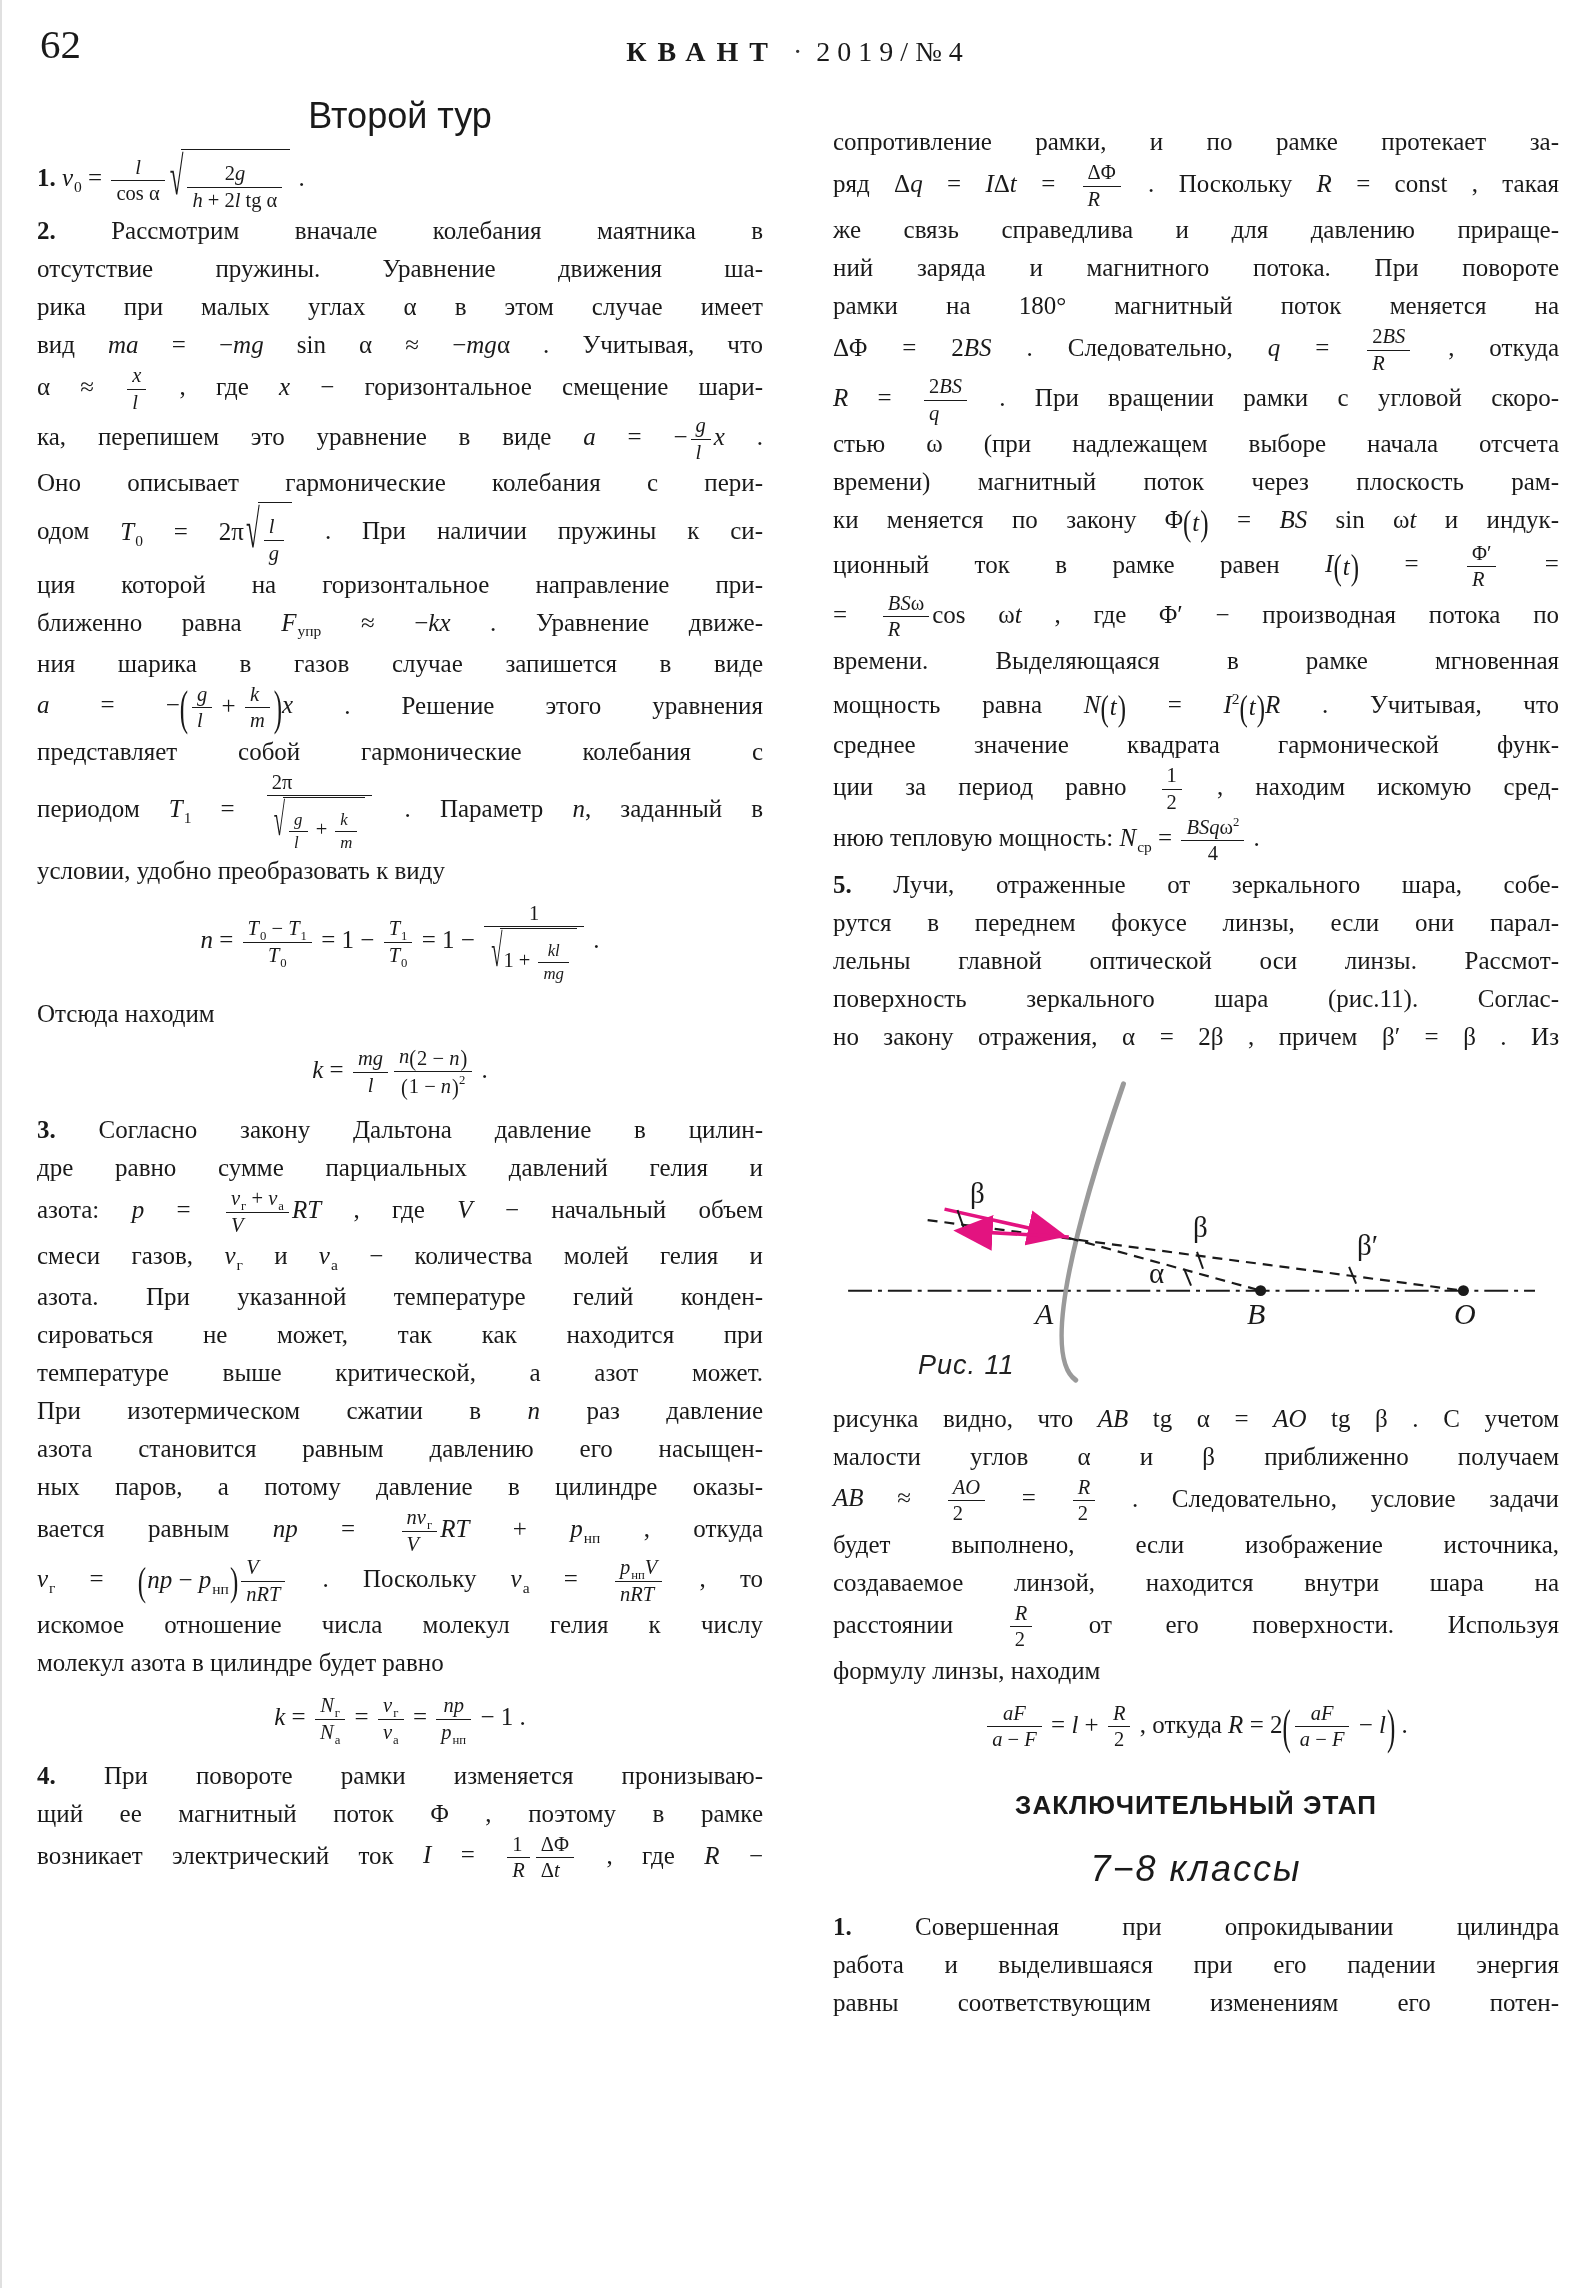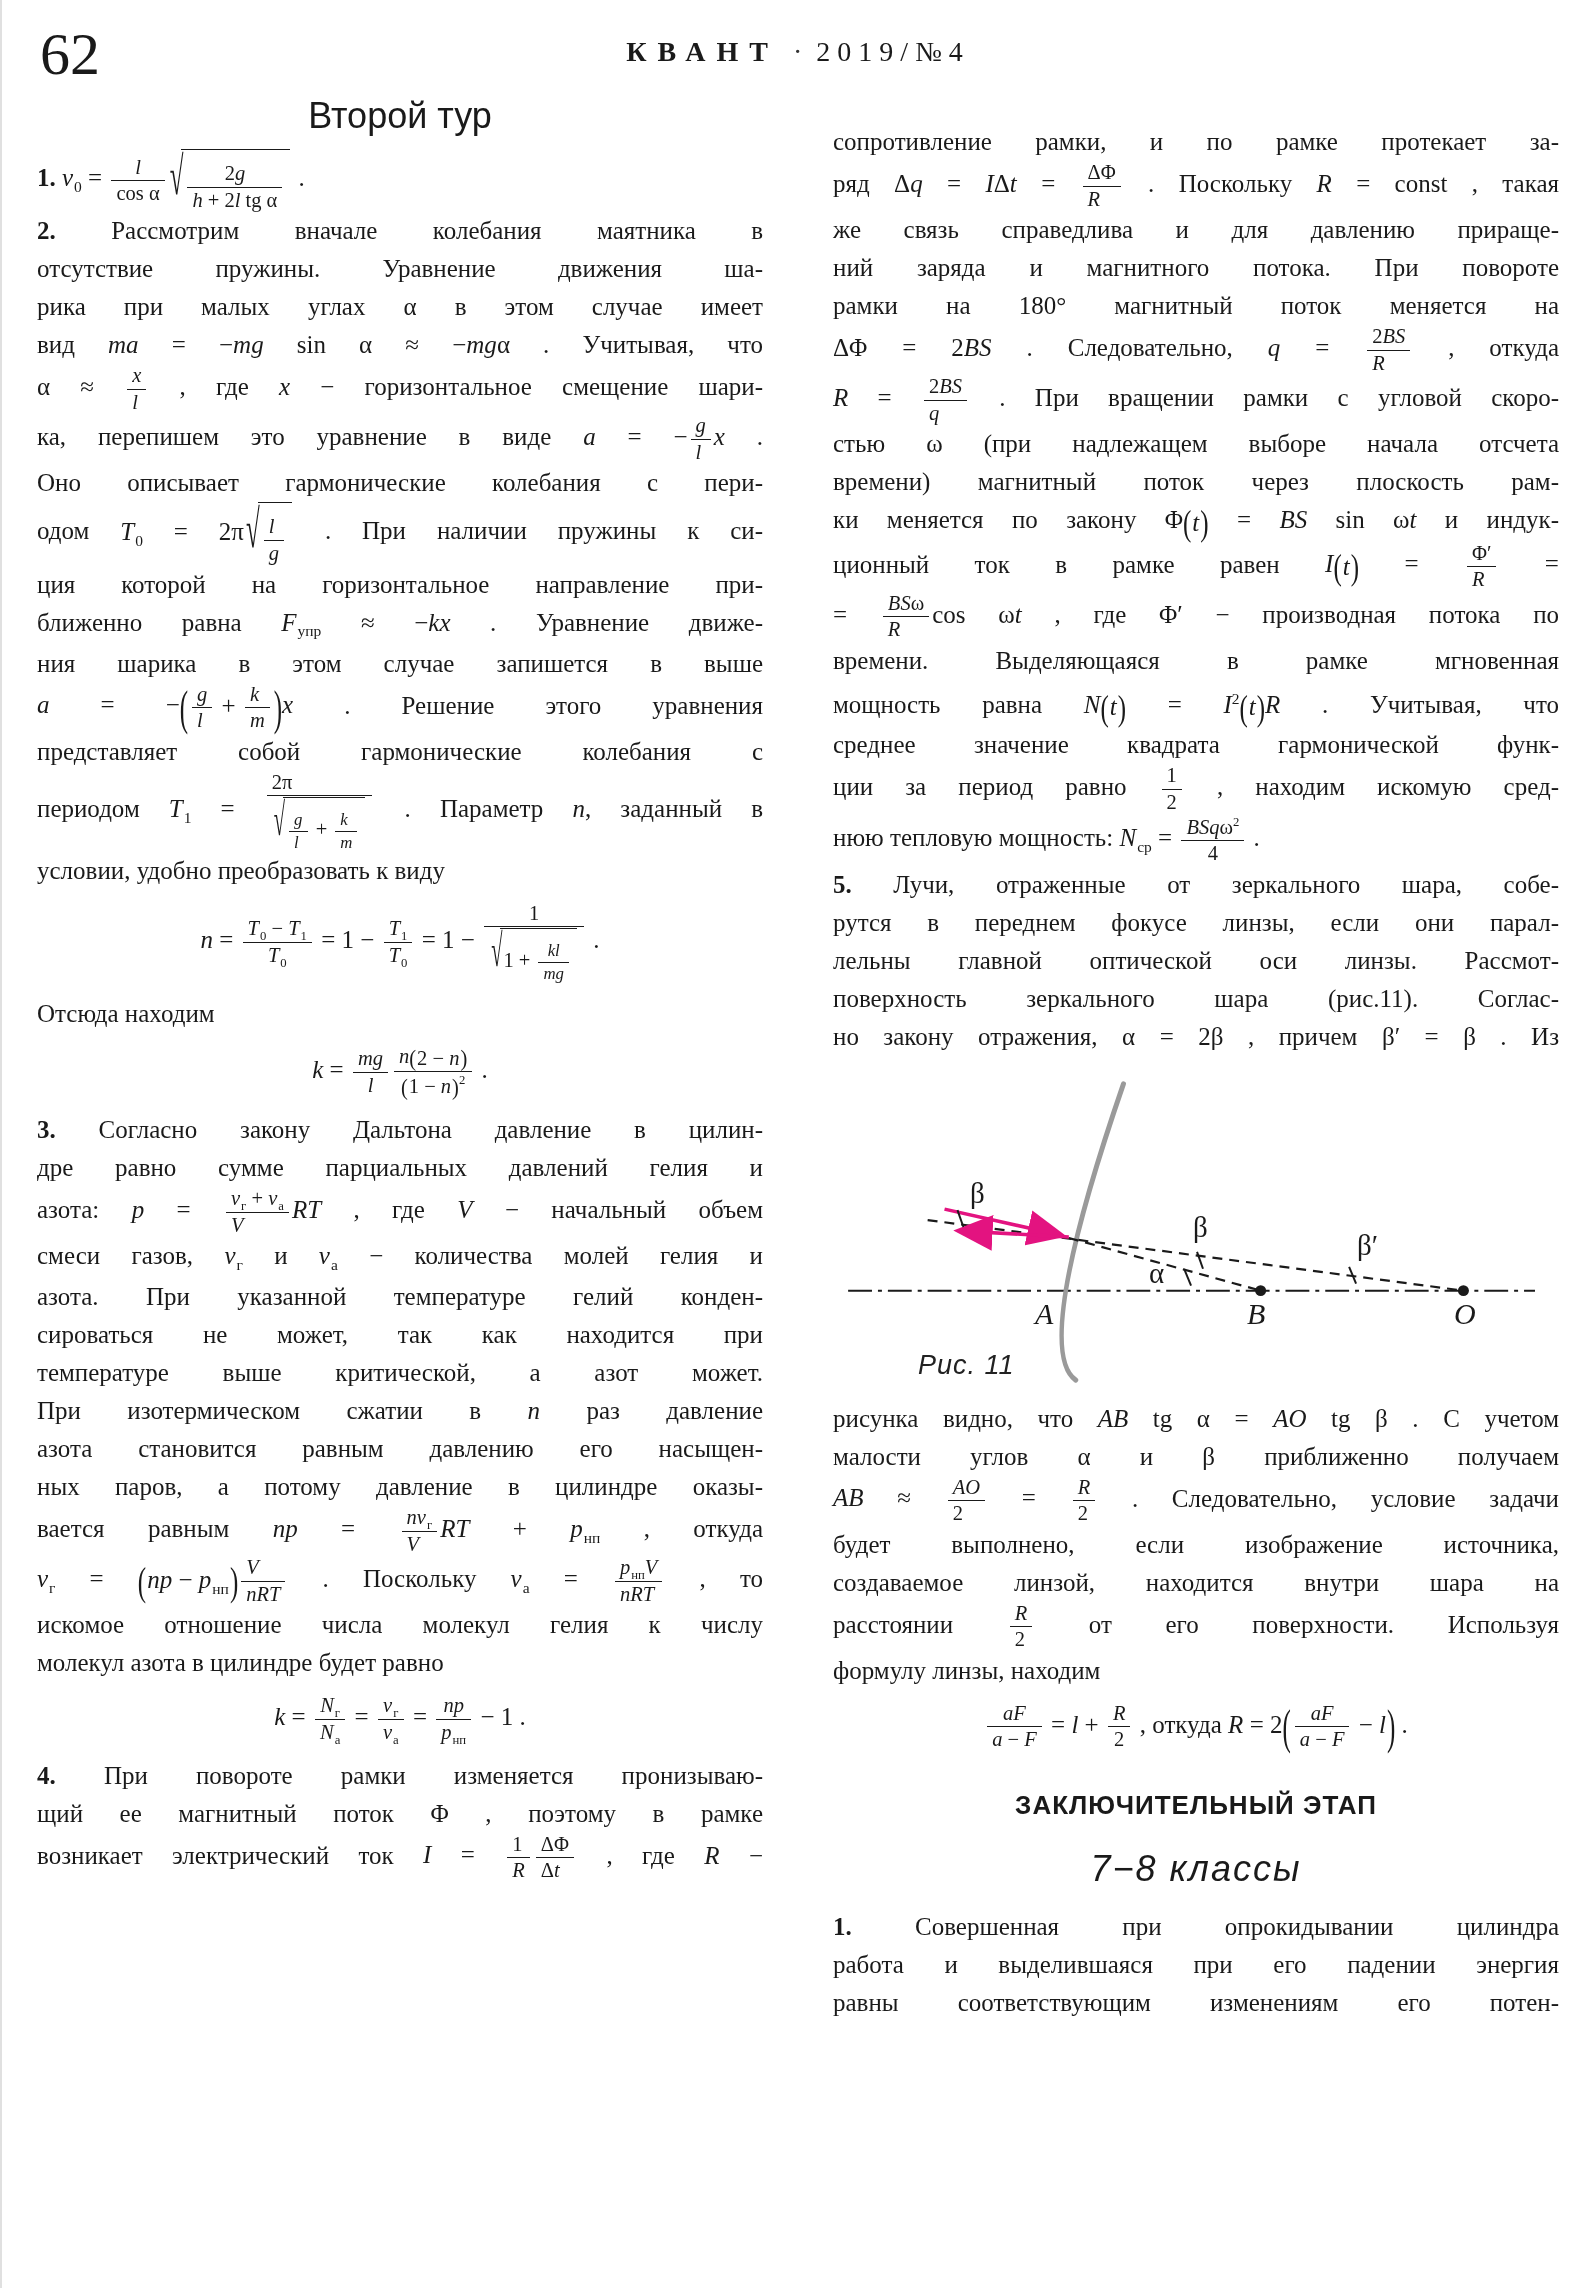--- a/index.html
+++ b/index.html
@@ -1,19 +1,19 @@
 <!DOCTYPE html>
 <html style="--ray: #e31380; --arc: #9a9a9a;"><head>
 <meta charset="utf-8">
 <style>
   html,body{margin:0;padding:0;background:#e8e8e8;}
   .page{position:relative;width:1592px;height:2289px;background:#ffffff;color:#1a1a1a;
         font-family:"Liberation Serif", serif;overflow:hidden;border-left:2px solid #e0e0e0;}
   
-  .pagenum{position:absolute;left:38px;top:20px;font-size:60px;font-weight:400;}
+  .pagenum{position:absolute;left:38px;top:20px;font-size:41px;font-weight:400;}
   .journal{position:absolute;left:0;top:36px;width:100%;text-align:center;font-size:28px;}
   .journal .jname{font-weight:bold;letter-spacing:11px;}
   .journal .jdot{padding:0 14px;color:#333;}
   .journal .jissue{letter-spacing:7px;}
   
   .col{position:absolute;top:95px;width:726px;font-size:25px;line-height:38px;}
   .colL{left:35px;}
   .colR{left:831px;padding-top:28px;}
   .line{text-align:justify;text-align-last:justify;}
   .line.nj{text-align:left;text-align-last:auto;}
@@ -86,21 +86,21 @@
       <div class="line"><span class="txt">Оно описывает гармонические колебания с пери-</span></div>
       <div class="line"><span class="txt">одом </span><span class="m"><span class="msub"><span class="mi">T</span><span class="ms">0</span></span><span class="mu"> = 2π</span><span class="msqrt">
             <span class="rad" style="transform: scaleY(2.154);">√</span>
             <span class="rbox"><span class="mfrac">
                 <span class="num"><span class="mi">l</span></span>
                 <span class="den"><span class="mi">g</span></span>
               </span></span>
           </span></span><span class="txt"> . При наличии пружины к си-</span></div>
       <div class="line"><span class="txt">ция которой на горизонтальное направление при-</span></div>
       <div class="line"><span class="txt">ближенно равна </span><span class="m"><span class="msub"><span class="mi">F</span><span class="ms">упр</span></span><span class="mu"> ≈ −</span><span class="mi">kx</span></span><span class="txt"> . Уравнение движе-</span></div>
-      <div class="line"><span class="txt">ния шарика в этом случае запишется в выше</span></div>
+      <div class="line"><span class="txt">ния шарика в газов случае запишется в виде</span></div>
       <div class="line"><span class="m"><span class="mi">a</span><span class="mu"> = −</span><span class="mpar">
             <span class="lp" style="transform: scaleY(1.962);">(</span>
             <span class="pbox"><span class="mfrac">
                 <span class="num"><span class="mi">g</span></span>
                 <span class="den"><span class="mi">l</span></span>
               </span><span class="mu"> + </span><span class="mfrac">
                 <span class="num"><span class="mi">k</span></span>
                 <span class="den"><span class="mi">m</span></span>
               </span></span>
             <span class="rp" style="transform: scaleY(1.962);">)</span>

